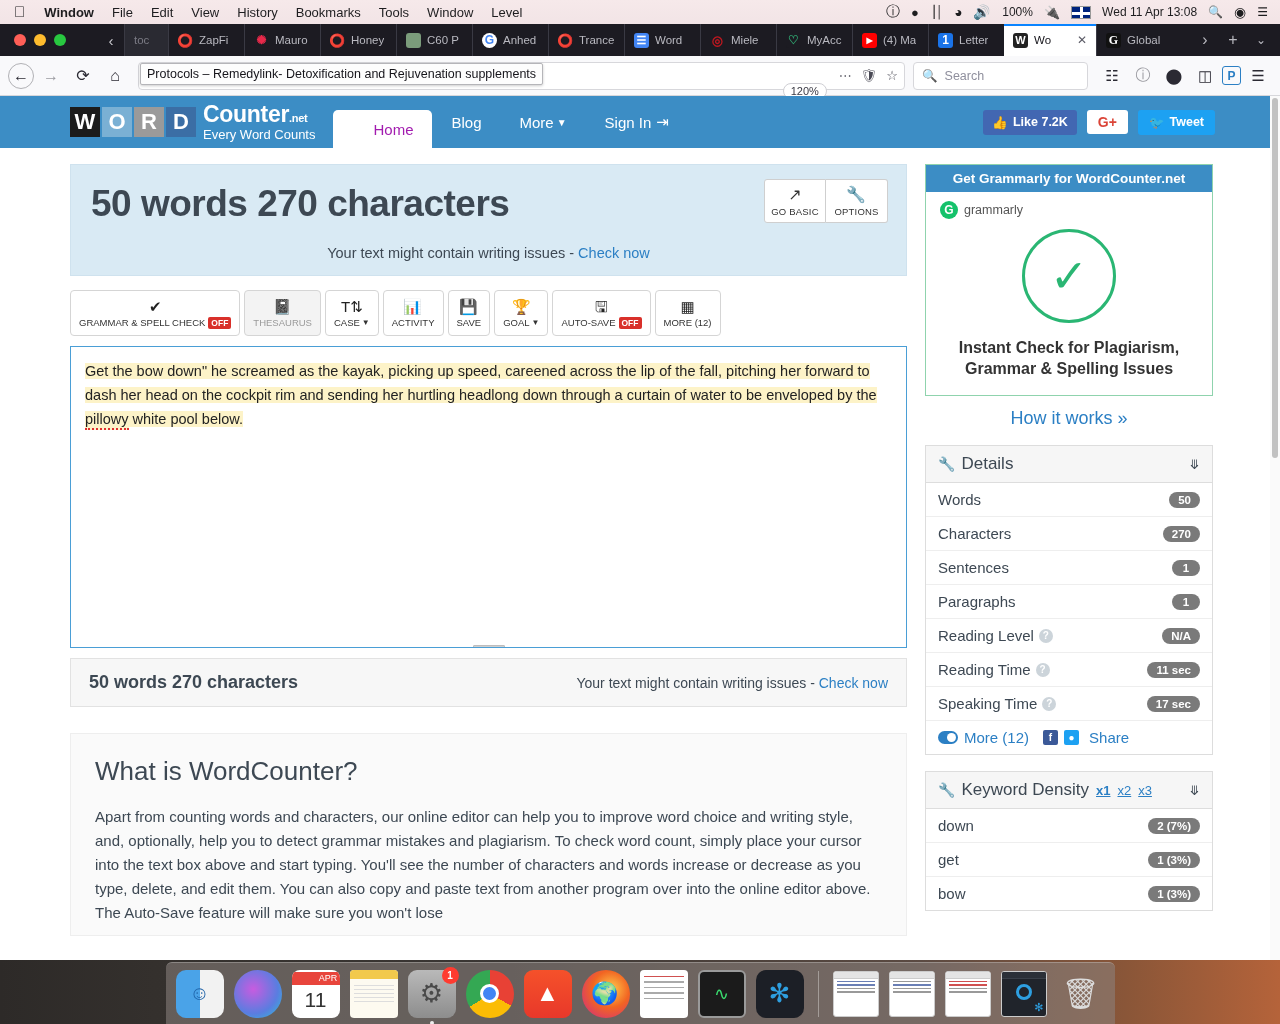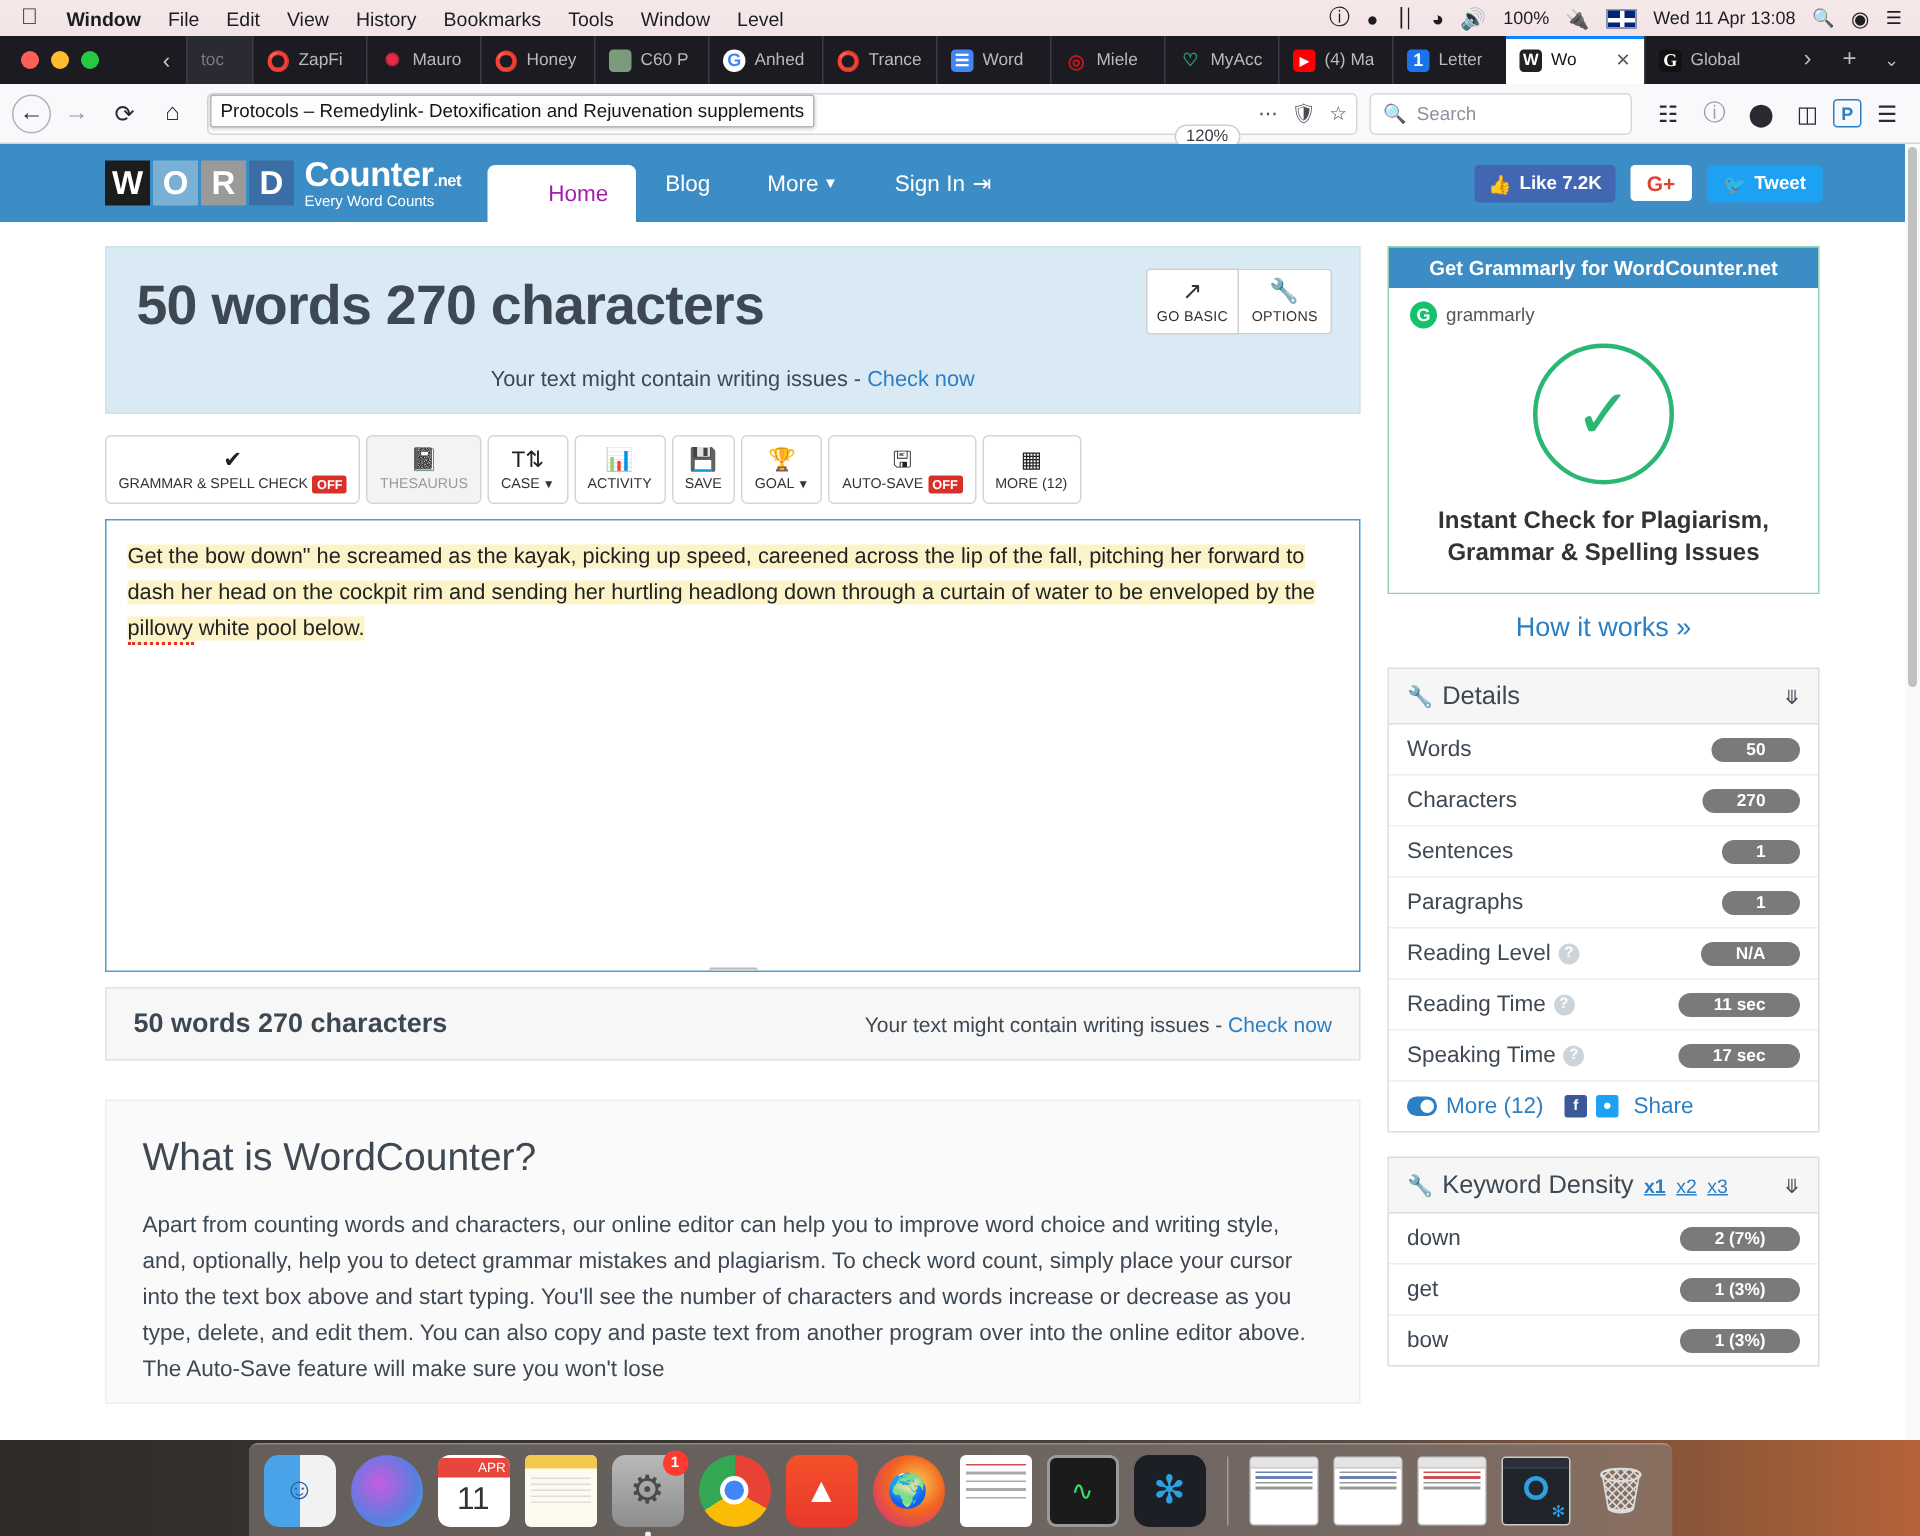--- a/index.html
+++ b/index.html
@@ -148,21 +148,21 @@
   }
   .logo-wrap { display:flex; align-items:center; gap: 7px; padding-right: 18px; }
   .logo-tiles { display:flex; gap: 2px; }
   .logo-tiles b {
     width: 30px; height: 30px; display:flex; align-items:center; justify-content:center;
     color:#fff; font-size: 22px; font-weight: bold; font-family:"Liberation Sans", sans-serif;
   }
   .logo-text { color:#fff; line-height: 1; }
   .logo-text .l1 { font-size: 23px; font-weight: bold; letter-spacing:-.3px;}
   .logo-text .l1 small { font-size: 11px; font-weight: bold; }
-  .logo-text .l2 { font-size: 10px; margin-top: 2px; }
+  .logo-text .l2 { font-size: 13px; margin-top: 2px; }
   .nav { display:flex; align-items:stretch; }
   .nav a {
     display:flex; align-items:center; padding: 0 19px; color:#fff;
     font-size: 15px; text-decoration:none; font-weight: 500;
   }
   .nav a.active { background:#fff; color:#a21caf; border-radius: 5px 5px 0 0; margin-top: 14px; font-weight:normal;padding-left:40px;}
   .social { margin-left:auto; display:flex; align-items:center; gap: 10px; }
   .btn-like {
     background:#4267b2; color:#fff; font-size:12.5px; font-weight:bold;
     padding: 5px 9px; border-radius:3px; display:flex; align-items:center; gap:5px;
@@ -290,21 +290,21 @@
     font-size: 15px; color:#3d4853;
   }
   .prow:last-child { border-bottom:none; }
   .prow .q {
     display:inline-flex; width:14px; height:14px; border-radius:50%;
     background:#ccd4da; color:#fff; font-size:10px; align-items:center;
     justify-content:center; margin-left:5px; font-weight:bold;
   }
   .pill {
     margin-left:auto; background:#7a7a7a; color:#fff; font-size: 11.5px; font-weight:bold;
-    border-radius: 10px; padding: 2px 23px; min-width: 28px; text-align:center;
+    border-radius: 10px; padding: 2px 9px; min-width: 28px; text-align:center;
   }
   .prow.more { font-size: 15px; color:#2b7fc4; gap: 6px; }
   .toggle-pill {
     width: 20px; height: 13px; border-radius:7px; background:#2b7fc4; position:relative;
     display:inline-block;
   }
   .toggle-pill::after {
     content:""; position:absolute; right:2px; top:2px; width:9px; height:9px;
     border-radius:50%; background:#fff;
   }

